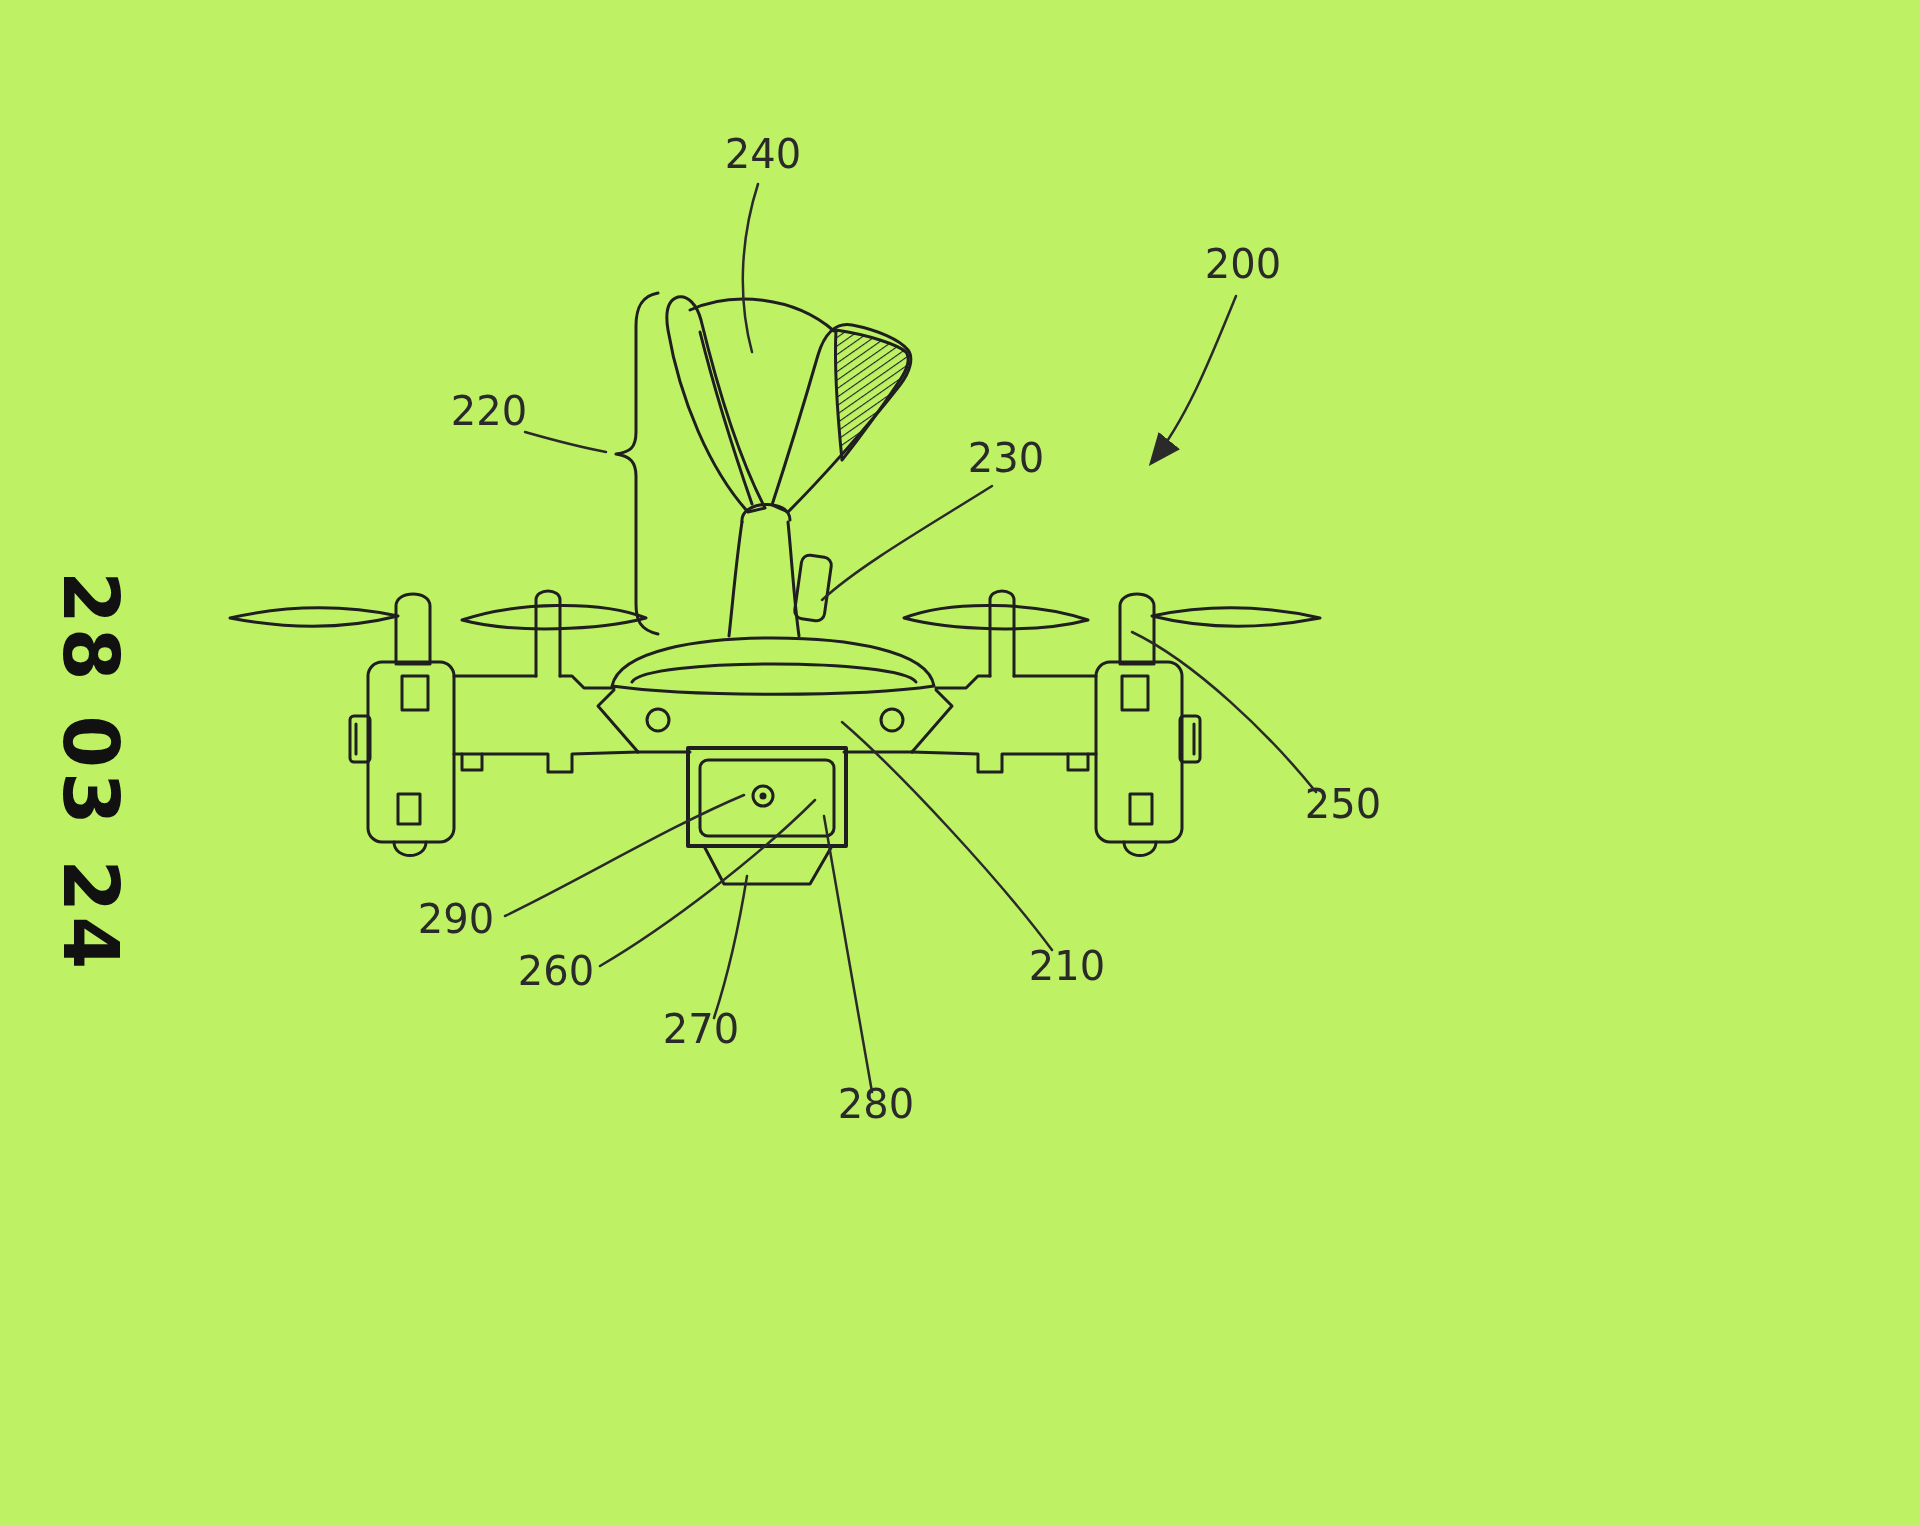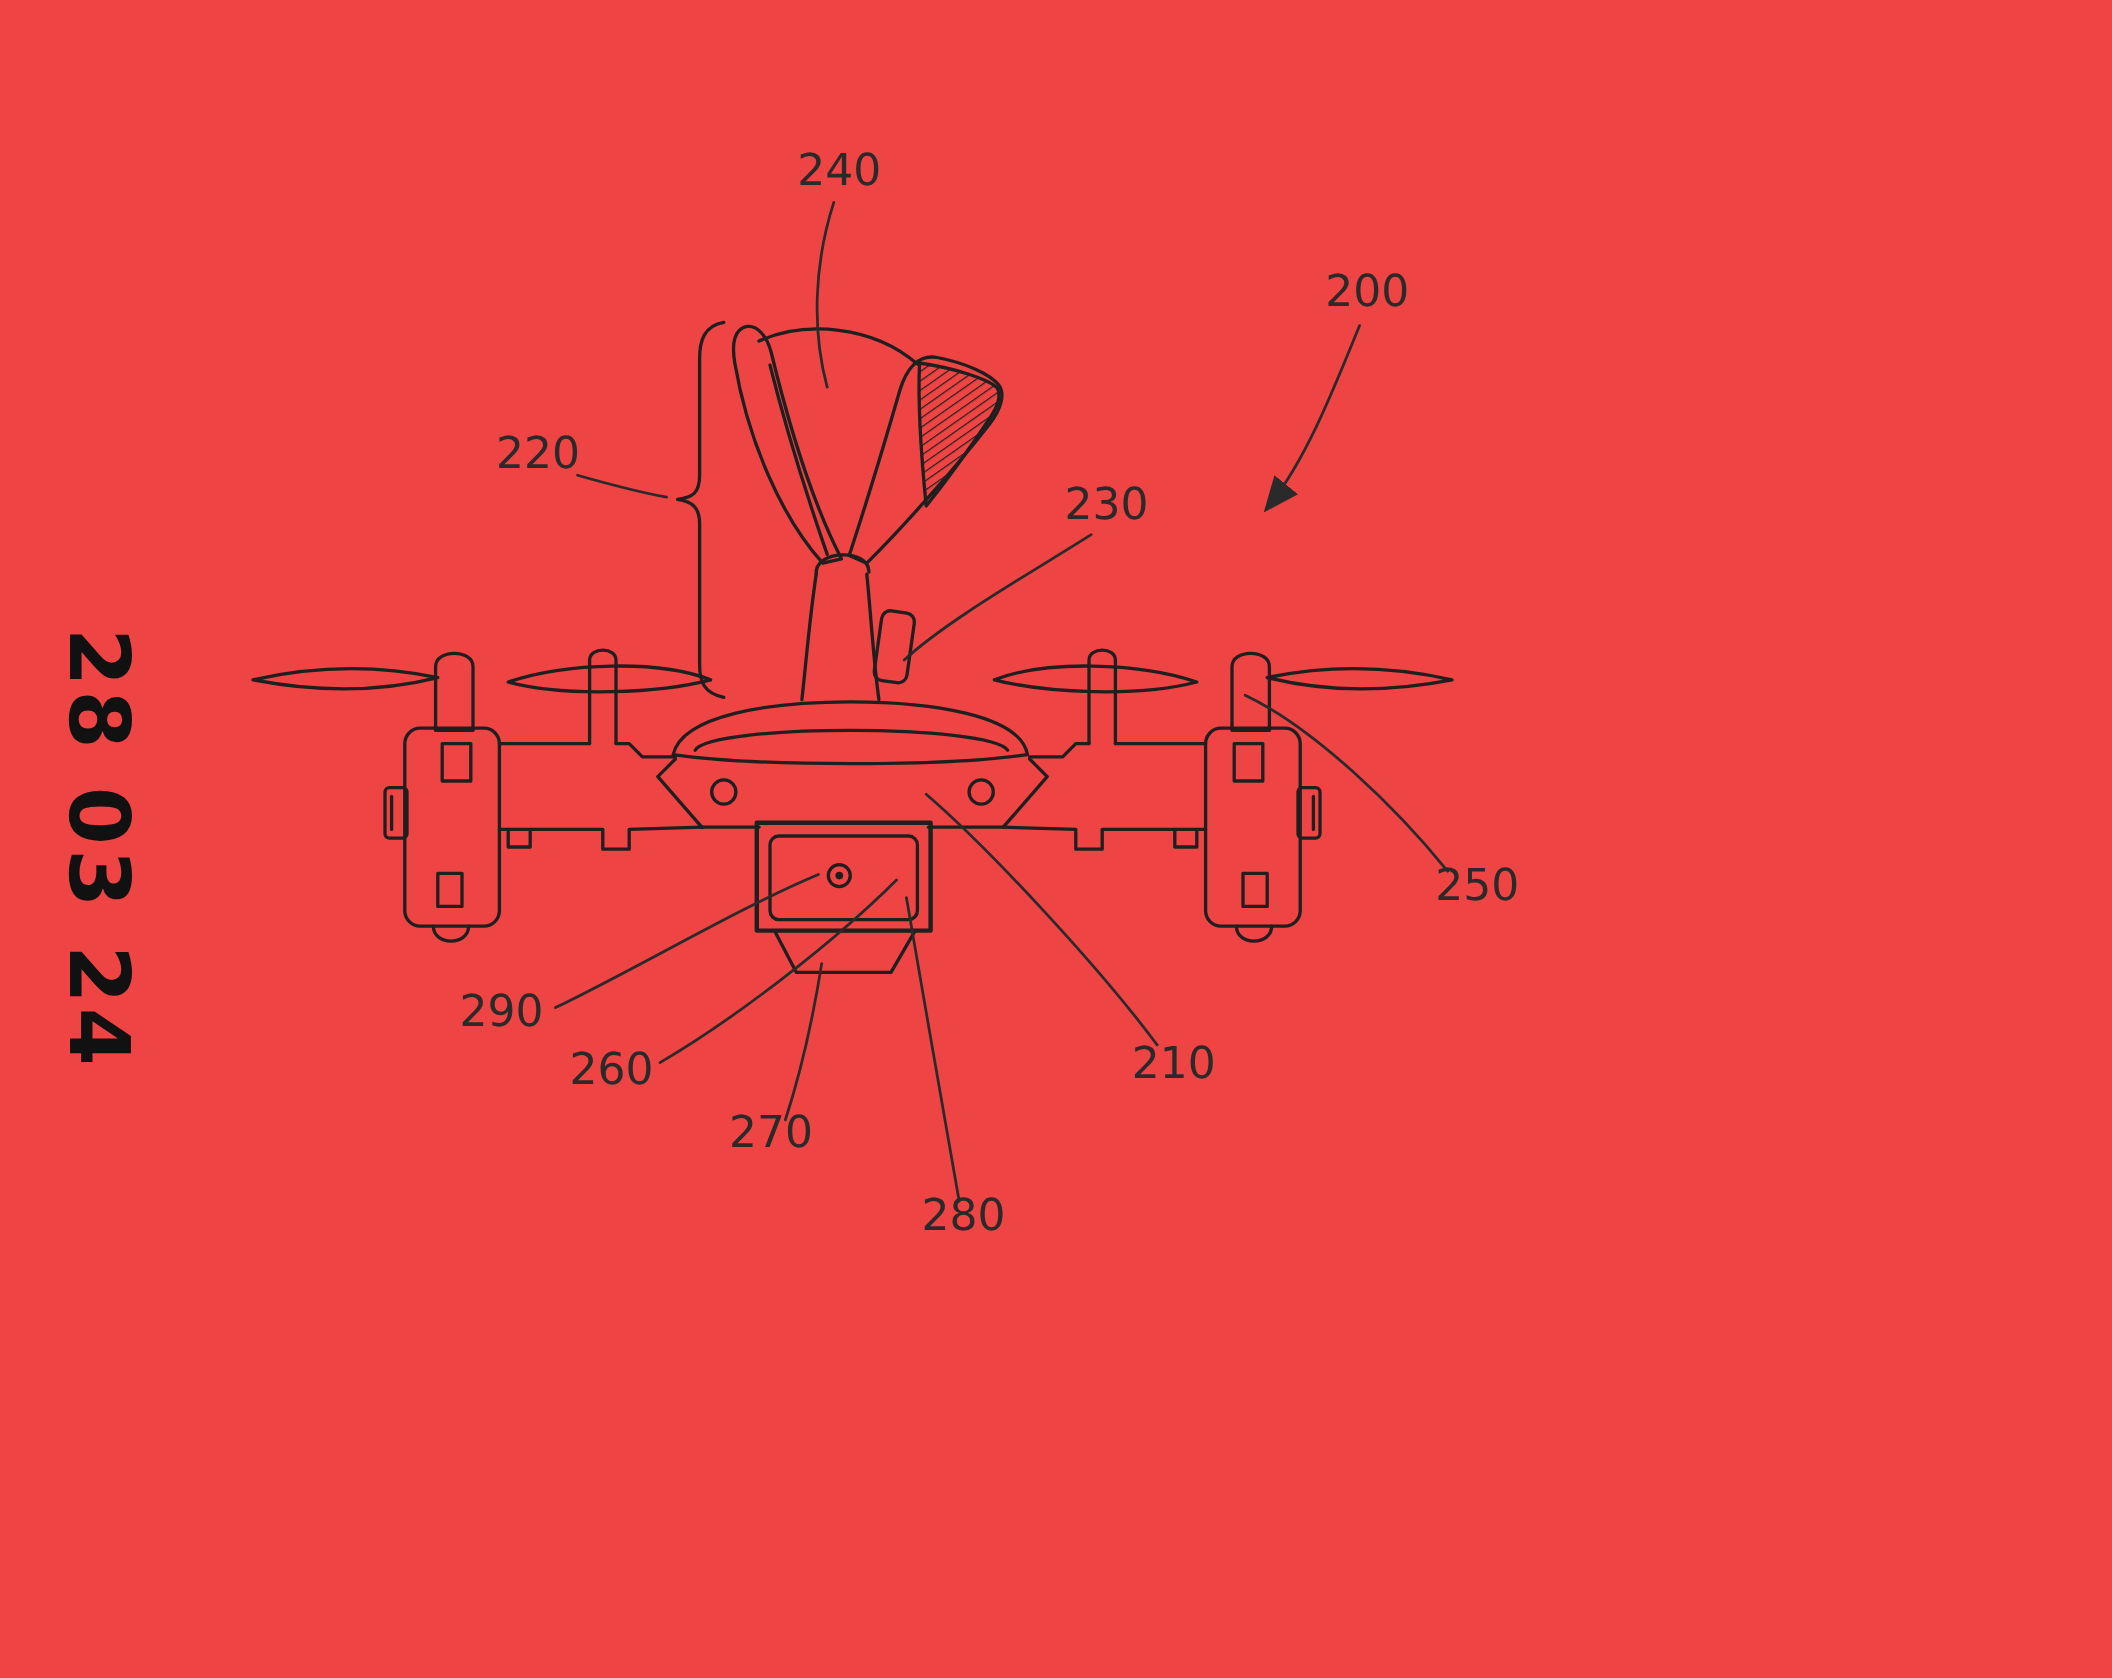--- a/index.html
+++ b/index.html
@@ -5,21 +5,21 @@
   html, body {
     margin: 0;
     padding: 0;
     background: #ffffff;
     font-family: "DejaVu Sans", sans-serif;
   }
   .page {
     position: relative;
     width: 1920px;
     height: 1525px;
-    background: #ef4444;
+    background: #bef264;
     overflow: hidden;
   }
   svg text {
     font-family: "DejaVu Sans", sans-serif;
   }
   .ref-label {
     font-size: 40px;
     fill: #2a2a2a;
     font-weight: 500;
   }

